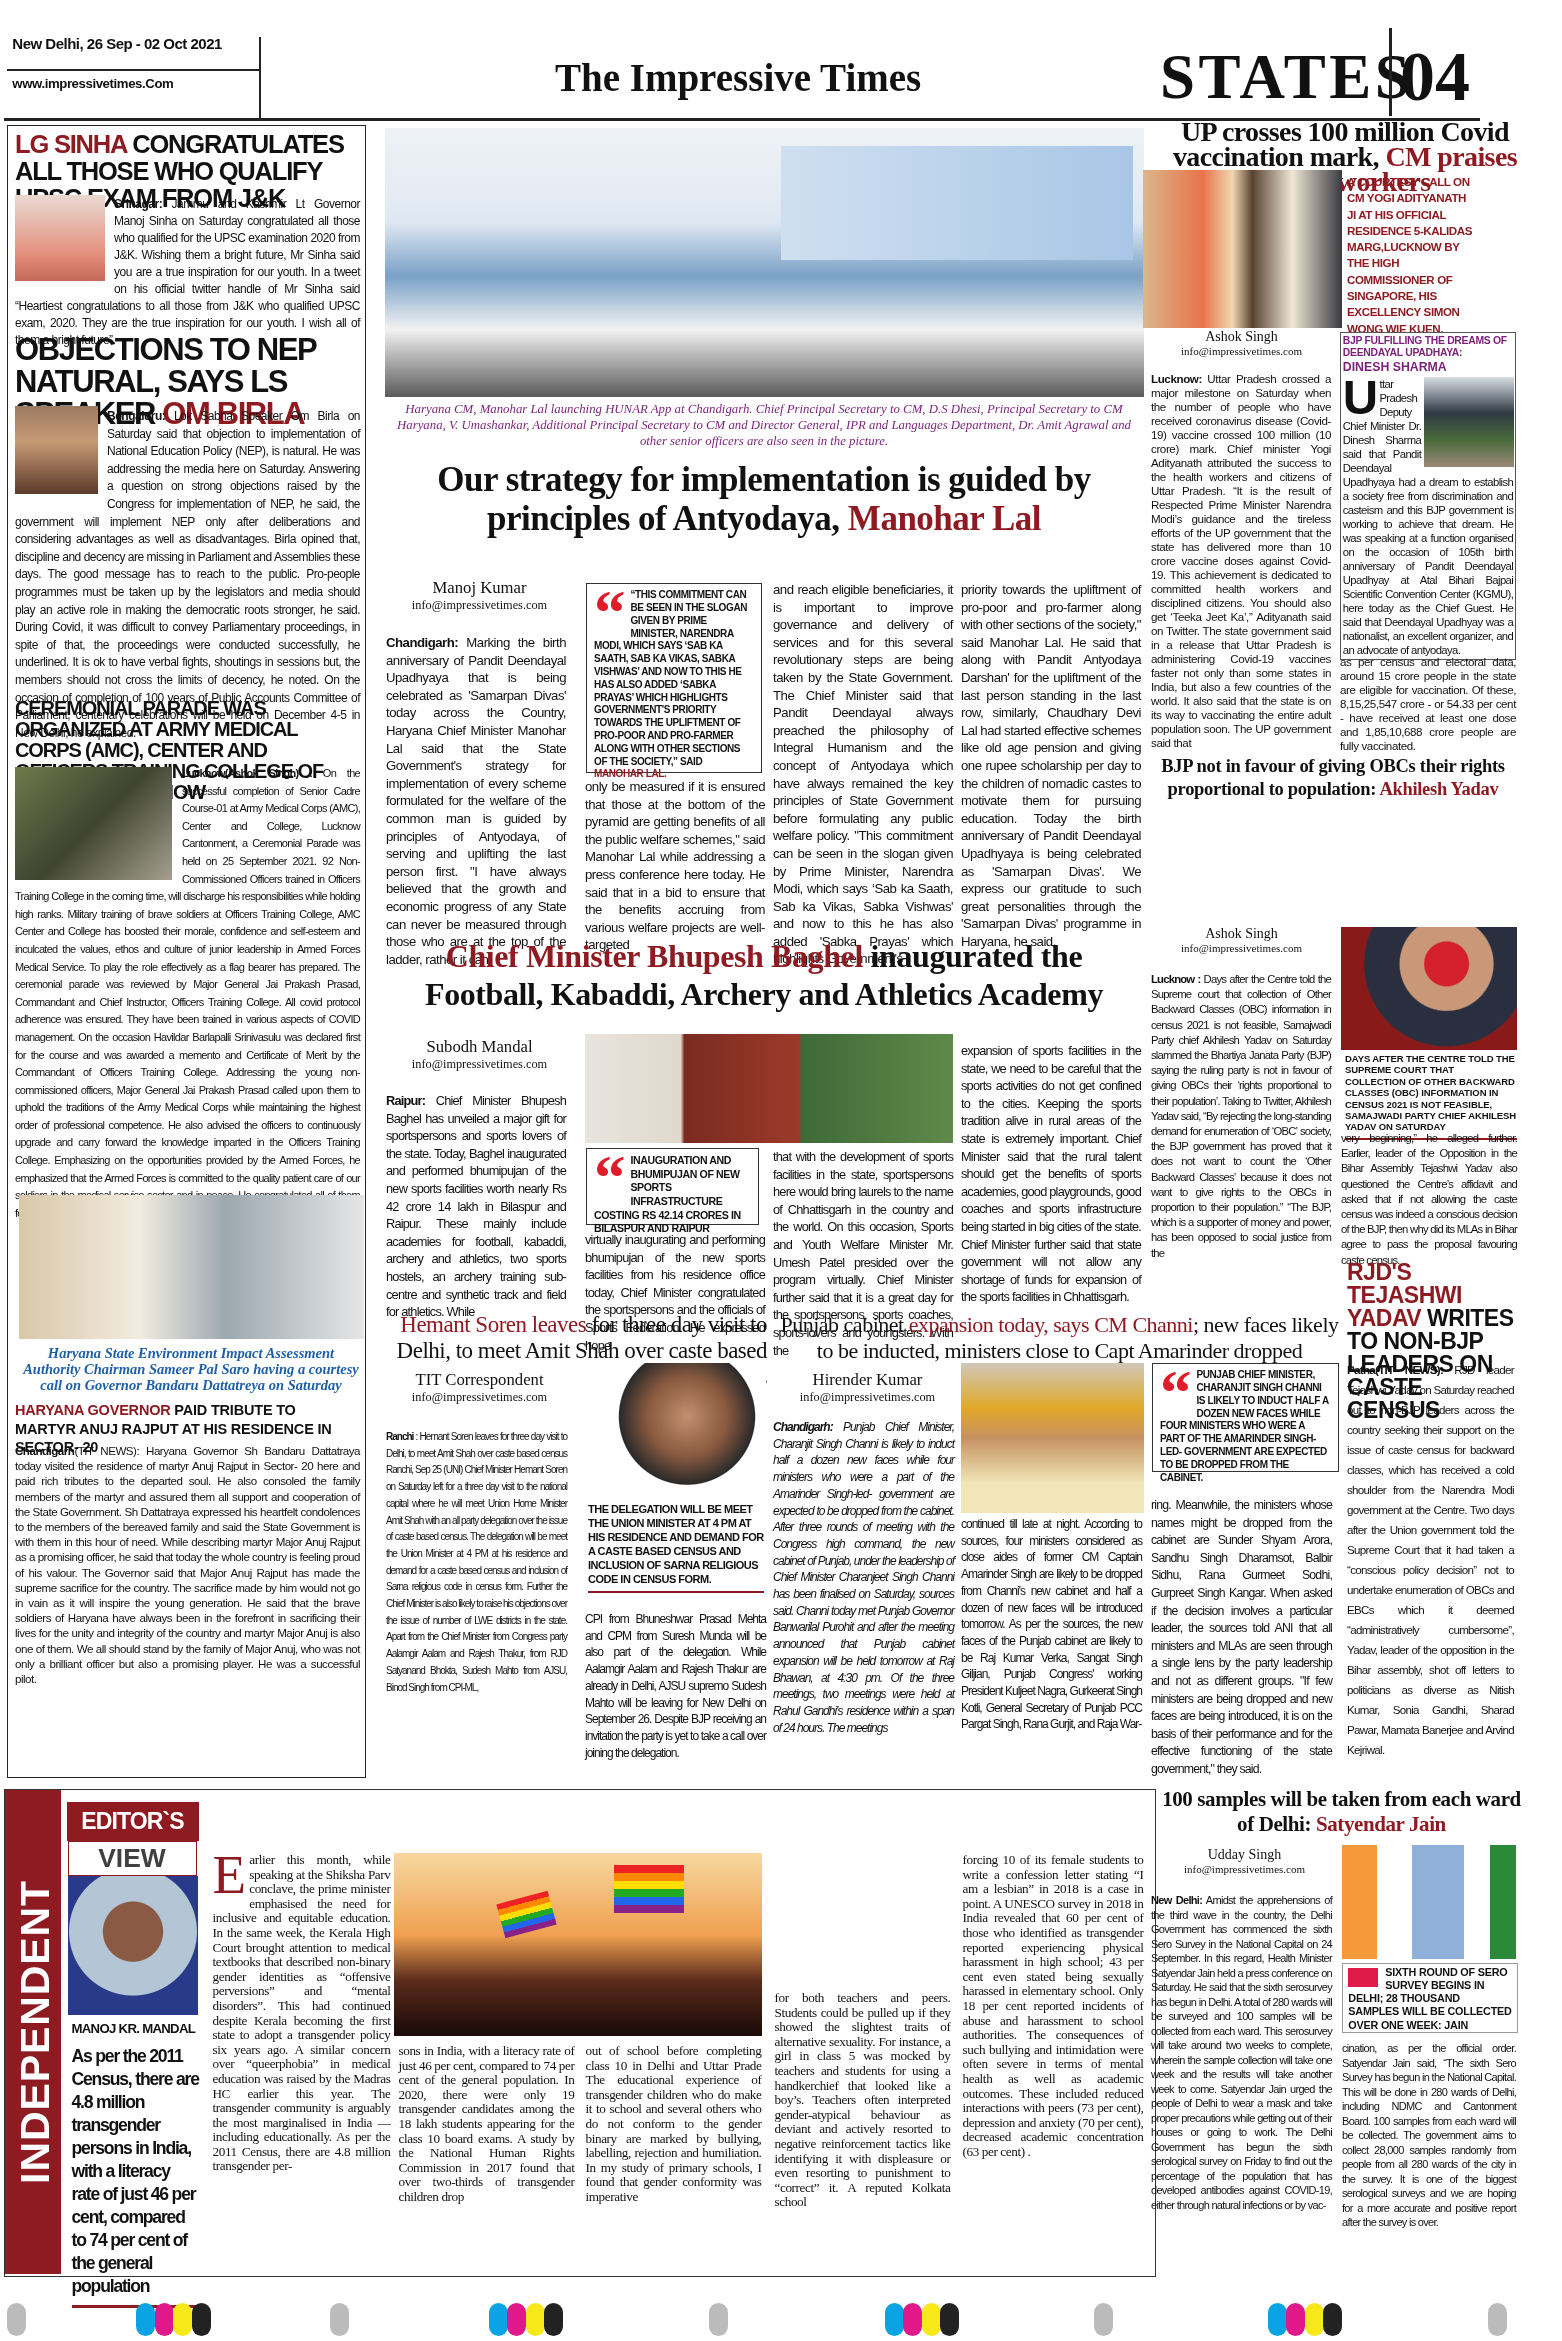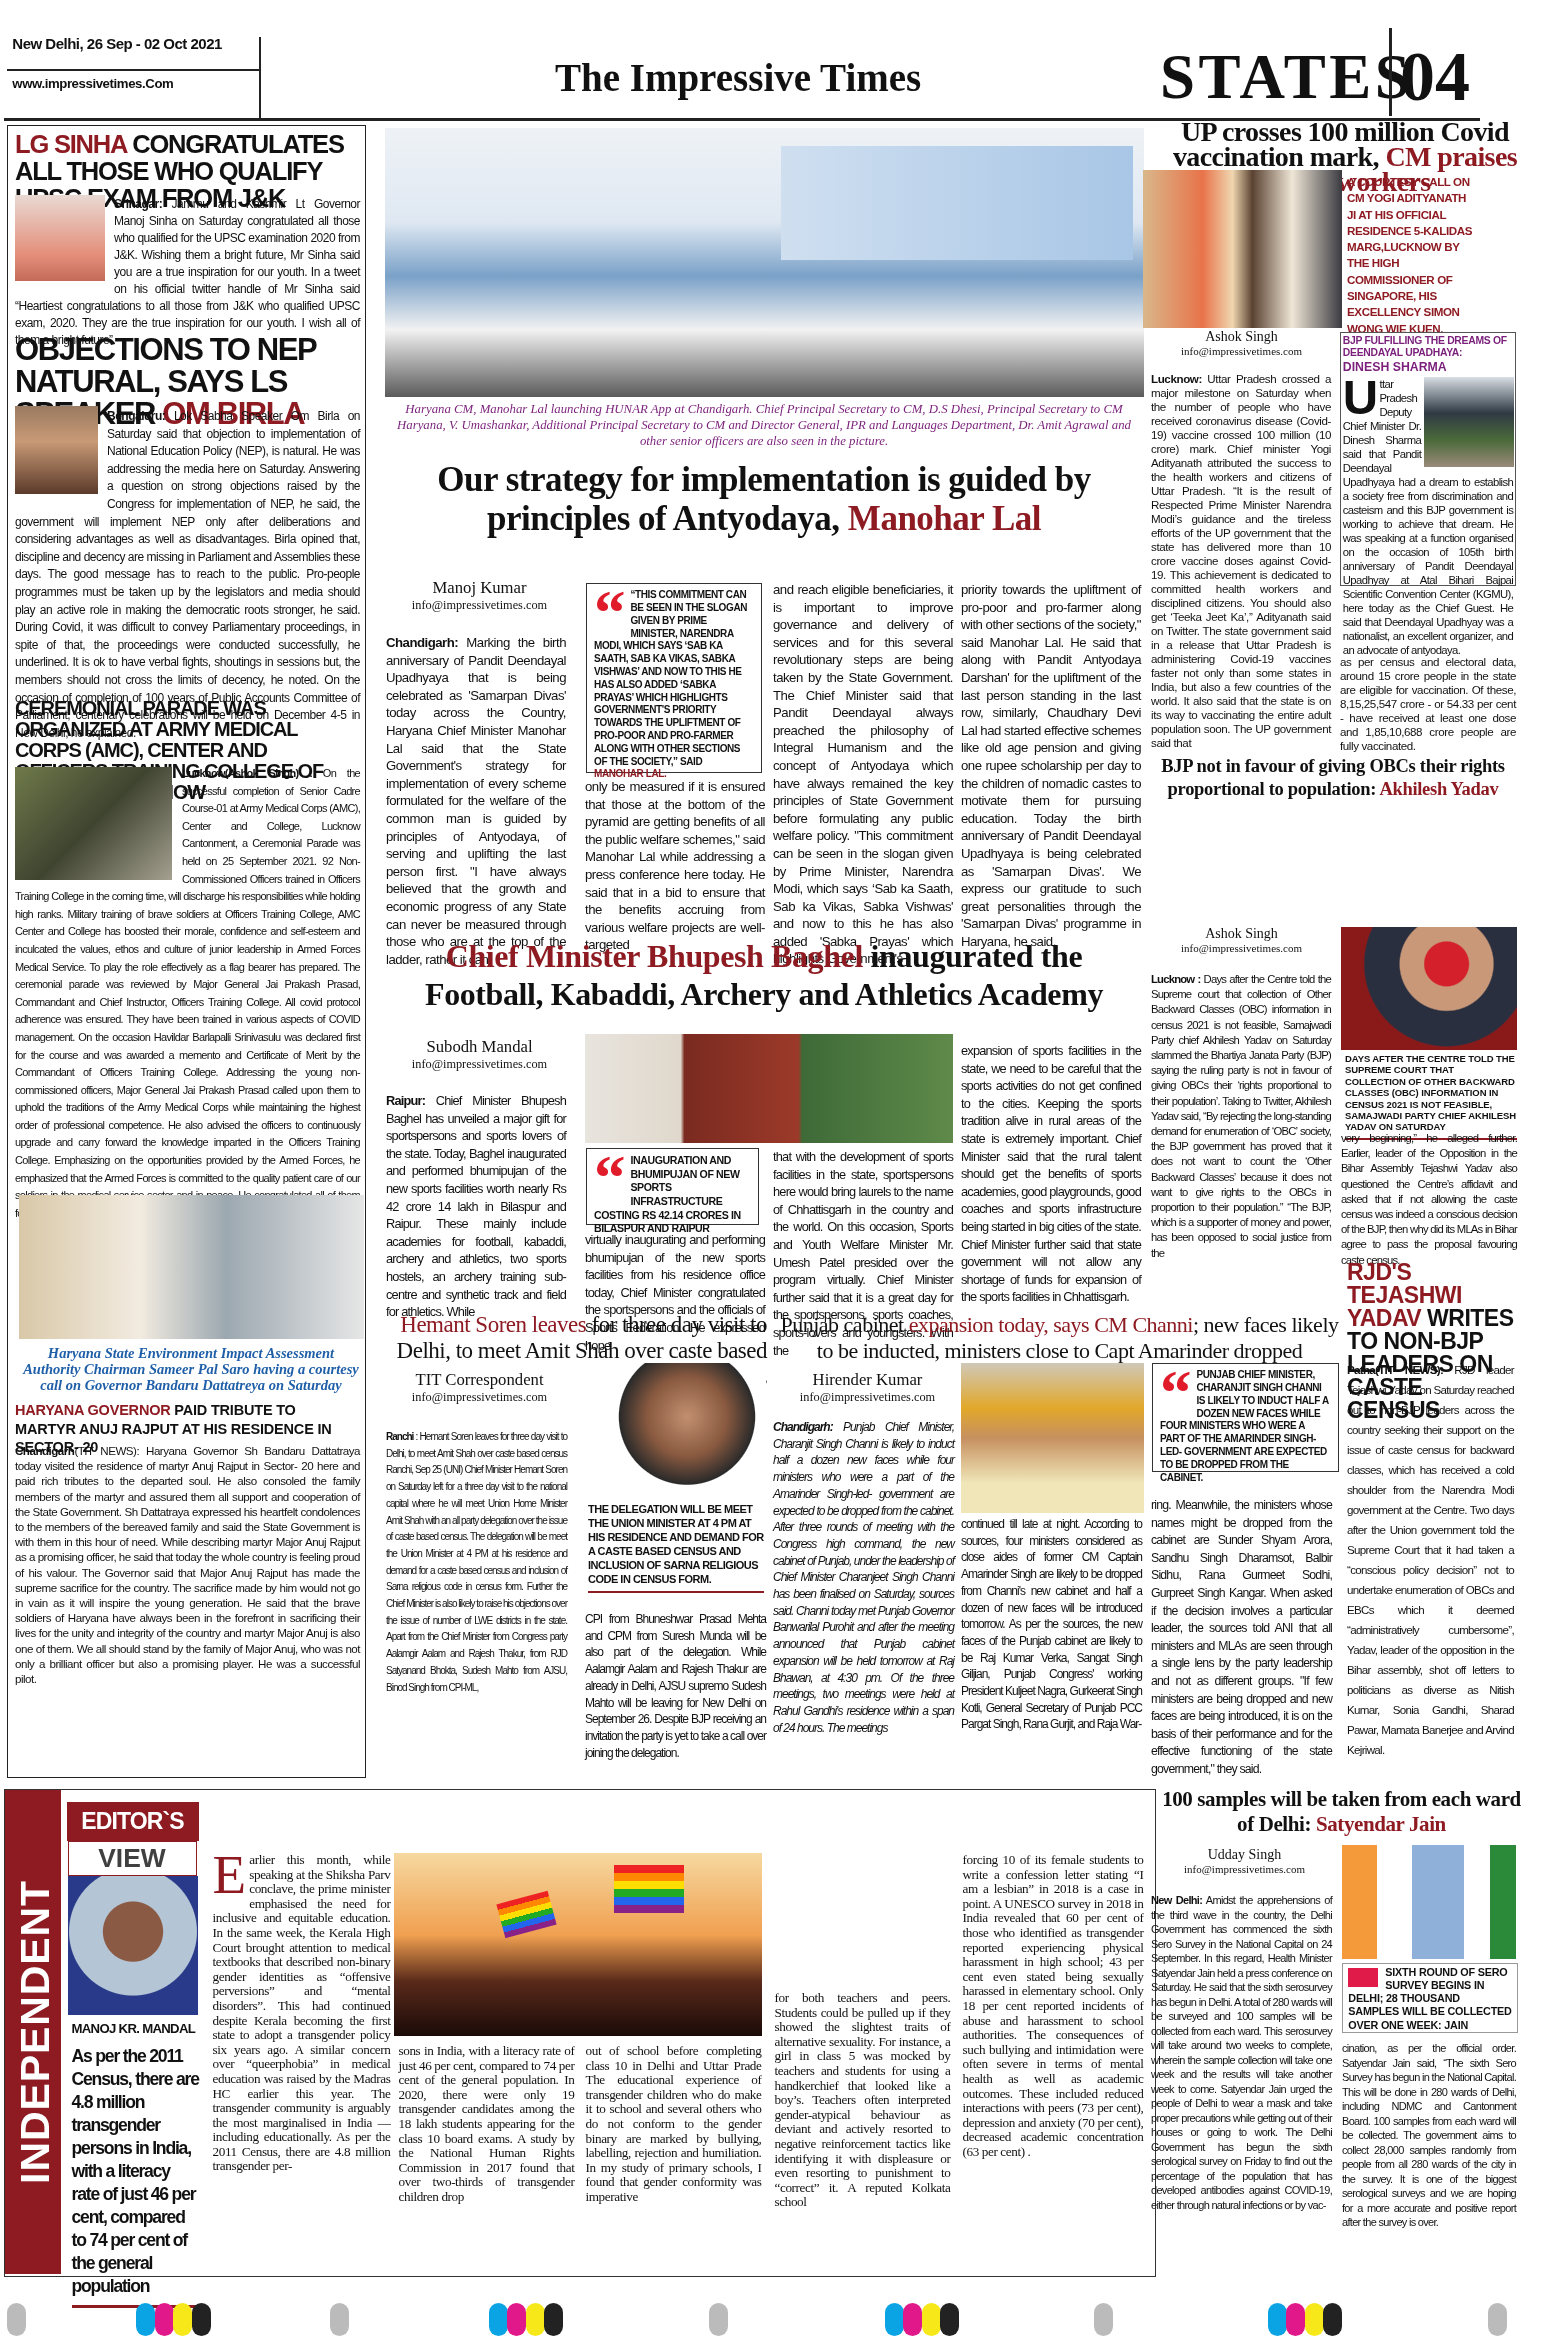--- a/index.html
+++ b/index.html
@@ -156,21 +156,21 @@
 <div class="abs red" style="left:1347px;top:174px;width:128px;font-size:11.6px;font-weight:bold;line-height:16.3px;letter-spacing:-0.4px;">A COURTESY CALL ON CM YOGI ADITYANATH JI AT HIS OFFICIAL RESIDENCE 5-KALIDAS MARG,LUCKNOW BY THE HIGH COMMISSIONER OF SINGAPORE, HIS EXCELLENCY SIMON WONG WIE KUEN.</div>
 
 <div class="abs byline" style="left:1149px;top:329px;width:185px;">
   <div class="name" style="font-size:14px;">Ashok Singh</div>
   <div class="mail" style="font-size:11px;">info@impressivetimes.com</div>
 </div>
 <div class="abs body" style="left:1151px;top:372px;width:180px;font-size:11.6px;line-height:14px;letter-spacing:-0.4px;">
   <b>Lucknow:</b><span>  Uttar Pradesh crossed a major milestone on Saturday when the number of people who have received coronavirus disease (Covid-19) vaccine crossed 100 million (10 crore) mark. Chief minister Yogi Adityanath attributed the success to the health workers and citizens of Uttar Pradesh. “It is the result of Respected Prime Minister Narendra Modi’s guidance and the tireless efforts of the UP government that the state has delivered more than 10 crore vaccine doses against Covid-19. This achievement is dedicated to committed health workers and disciplined citizens. You should also get ‘Teeka Jeet Ka’,” Adityanath said on Twitter. The state government said in a release that Uttar Pradesh is administering Covid-19 vaccines faster not only than some states in India, but also a few countries of the world. It also said that the state is on its way to vaccinating the entire adult population soon. The UP government said that</span>
 </div>
 
-<div class="abs" style="left:1340px;top:332px;width:176px;height:254px;border:1.8px solid #555;padding:1.8px;">
+<div class="abs" style="left:1340px;top:332px;width:176px;height:328px;border:1.8px solid #555;padding:1.8px;">
   <div class="purple" style="font-size:10.4px;font-weight:bold;line-height:12.3px;letter-spacing:-0.3px;">BJP FULFILLING THE DREAMS OF DEENDAYAL UPADHAYA:</div>
   <div class="purple" style="font-size:12.3px;font-weight:bold;line-height:16px;">DINESH SHARMA</div>
   <div class="photo" style="left:83px;top:44px;width:90px;height:90px;background:linear-gradient(180deg,#d8dee4,#2f3a44 40%,#4a6a3a 70%,#9a8a7a);"></div>
   <div class="body" style="font-size:11.3px;line-height:14px;letter-spacing:-0.6px;margin-top:1.8px;">
     <div style="float:right;width:92px;height:92px;"></div>
     <span style="float:left;font-size:49px;line-height:41px;font-weight:bold;margin-right:1.8px;">U</span><span>ttar Pradesh Deputy Chief Minister Dr. Dinesh Sharma said that Pandit Deendayal Upadhyaya had a dream to establish a society free from discrimination and casteism and this BJP government is working to achieve that dream. He was speaking at a function organised on the occasion of 105th birth anniversary of Pandit Deendayal Upadhyay at Atal Bihari Bajpai Scientific Convention Center (KGMU), here today as the Chief Guest. He said that Deendayal Upadhyay was a nationalist, an excellent organizer, and an advocate of antyodaya.</span>
   </div>
 </div>
 <div class="abs body" style="left:1340px;top:655px;width:176px;font-size:11.6px;line-height:14px;letter-spacing:-0.4px;">as per census and electoral data, around 15 crore people in the state are eligible for vaccination. Of these, 8,15,25,547 crore - or 54.33 per cent - have received at least one dose and 1,85,10,688 crore people are fully vaccinated.</div>
 

